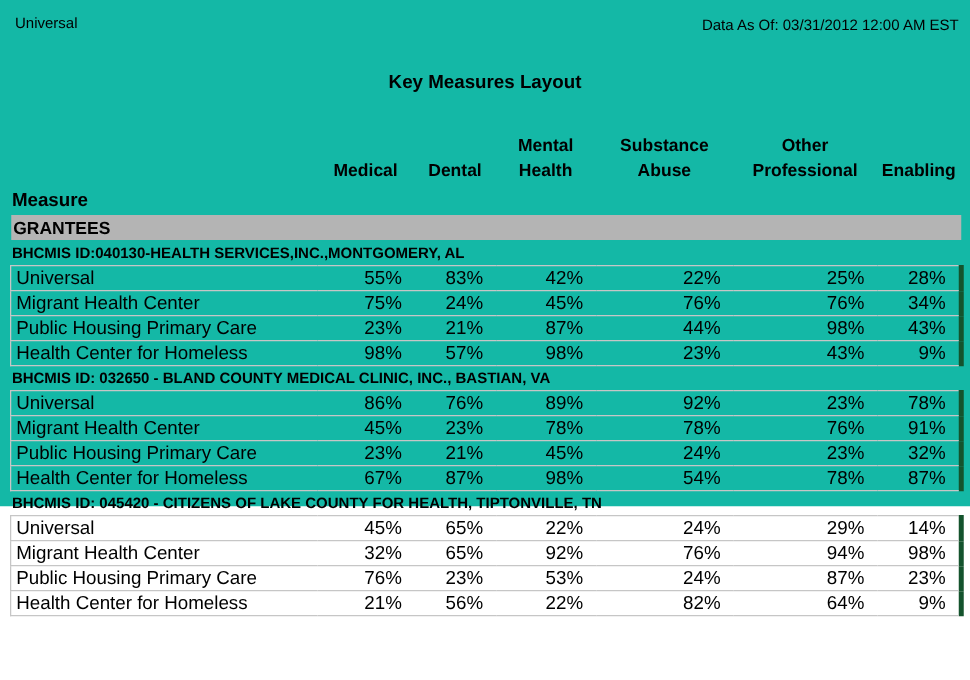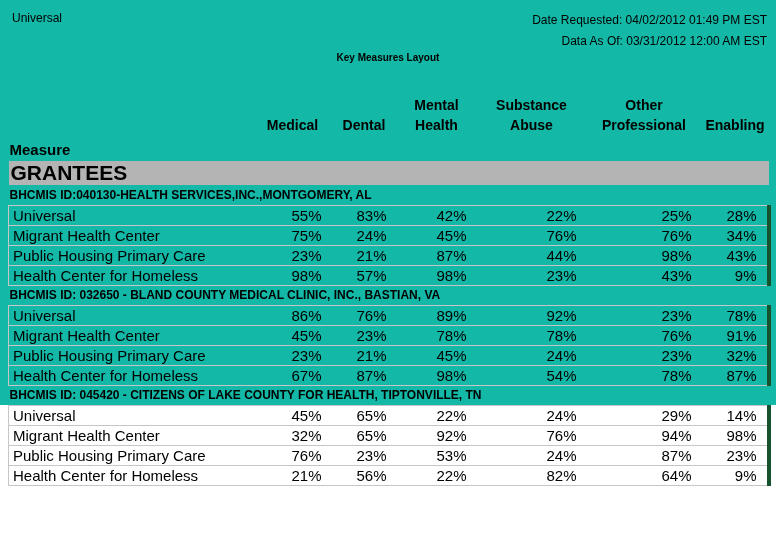--- a/index.html
+++ b/index.html
@@ -7,37 +7,37 @@
   body {
     width:776px; height:544px; overflow:hidden;
     font-family:"Liberation Sans", sans-serif; color:#000;
   }
   .page { width:776px; height:405px; position:relative; background:#14b8a6; }
 
   .topbar { display:flex; justify-content:space-between; align-items:flex-start; padding:10px 9px 0 12px; }
   .scope { font-size:12px; line-height:16px; }
   .dates { text-align:right; font-size:12px; line-height:21px; }
 
-  .title { text-align:center; font-weight:bold; font-size:10px; }
+  .title { text-align:center; font-weight:bold; font-size:15px; margin-top:26px; }
 
   table.report {
     width:760px; margin:32px 8px 0 8px;
     border-collapse:collapse; table-layout:fixed;
   }
   tr.cols th {
     font-size:14px; font-weight:bold; text-align:center; vertical-align:bottom;
     line-height:20px; padding-bottom:3px;
   }
   tr.cols th.enab { white-space:nowrap; }
   tr.measure-row th {
     text-align:left; font-size:15px; font-weight:bold;
     height:23px; vertical-align:middle; padding-left:1px;
   }
   tr.band th {
-    background:#b4b4b4; text-align:left; font-size:21px; font-weight:bold;
+    background:#b4b4b4; text-align:left; font-size:14px; font-weight:bold;
     height:20px; vertical-align:middle; padding-left:2px;
   }
   tr.grantee td {
     font-size:12px; font-weight:bold; height:20px; vertical-align:middle; padding-left:1px;
     white-space:nowrap; overflow:hidden;
   }
   tr.data td {
     font-size:15px; height:20px; vertical-align:middle;
     border-top:1px solid #c6c6c6; border-bottom:1px solid #c6c6c6;
     white-space:nowrap; overflow:hidden;
@@ -47,21 +47,20 @@
   tr.data td.v:last-child { border-right:4px solid #14532d; }
 </style>
 </head>
 <body>
 
 <div class="page">
 
   <div class="topbar">
     <div class="scope">Universal</div>
     <div class="dates">
-      <div>Date Requested: 04/02/2012 01:49 PM EST</div>
       <div>Data As Of: 03/31/2012 12:00 AM EST</div>
     </div>
   </div>
 
   <div class="title">Key Measures Layout</div>
 
   <table class="report">
     <colgroup>
       <col style="width:245px">
         <col style="width:78px">

